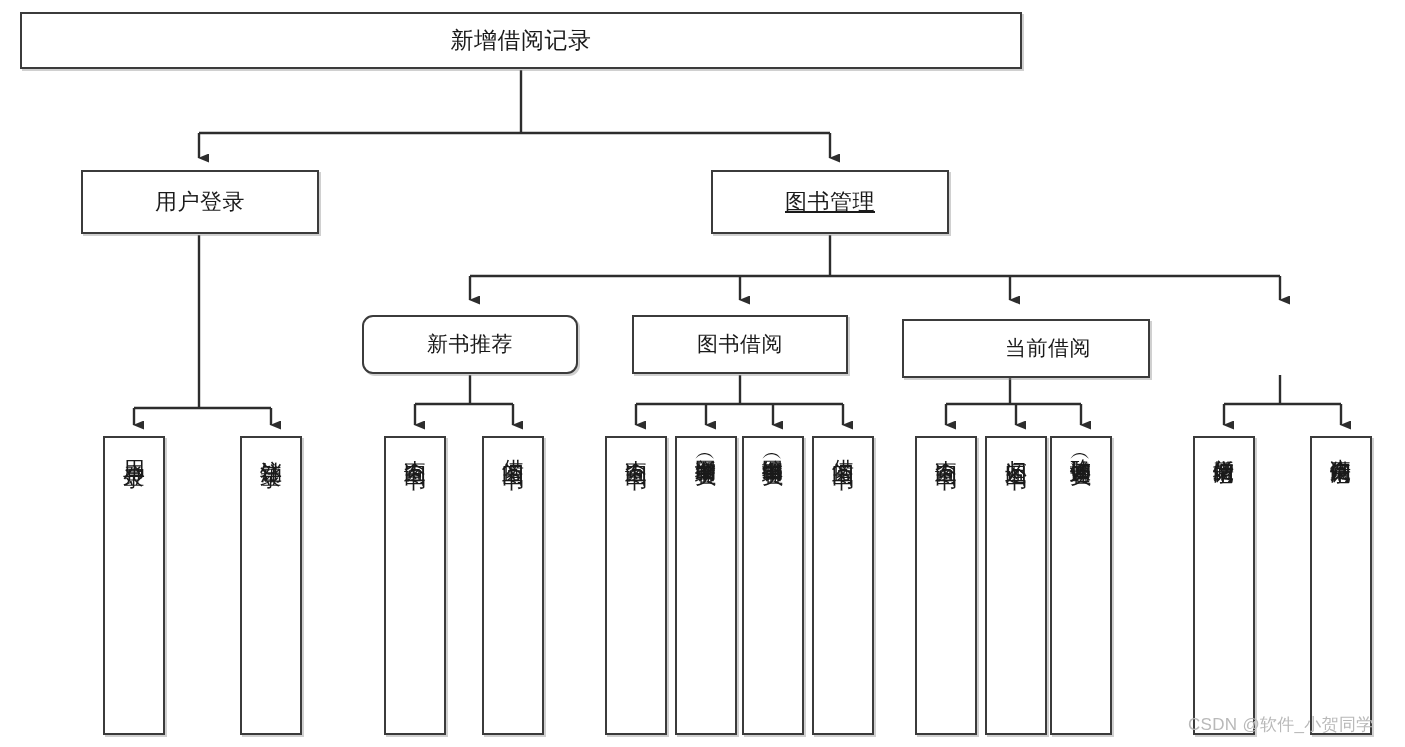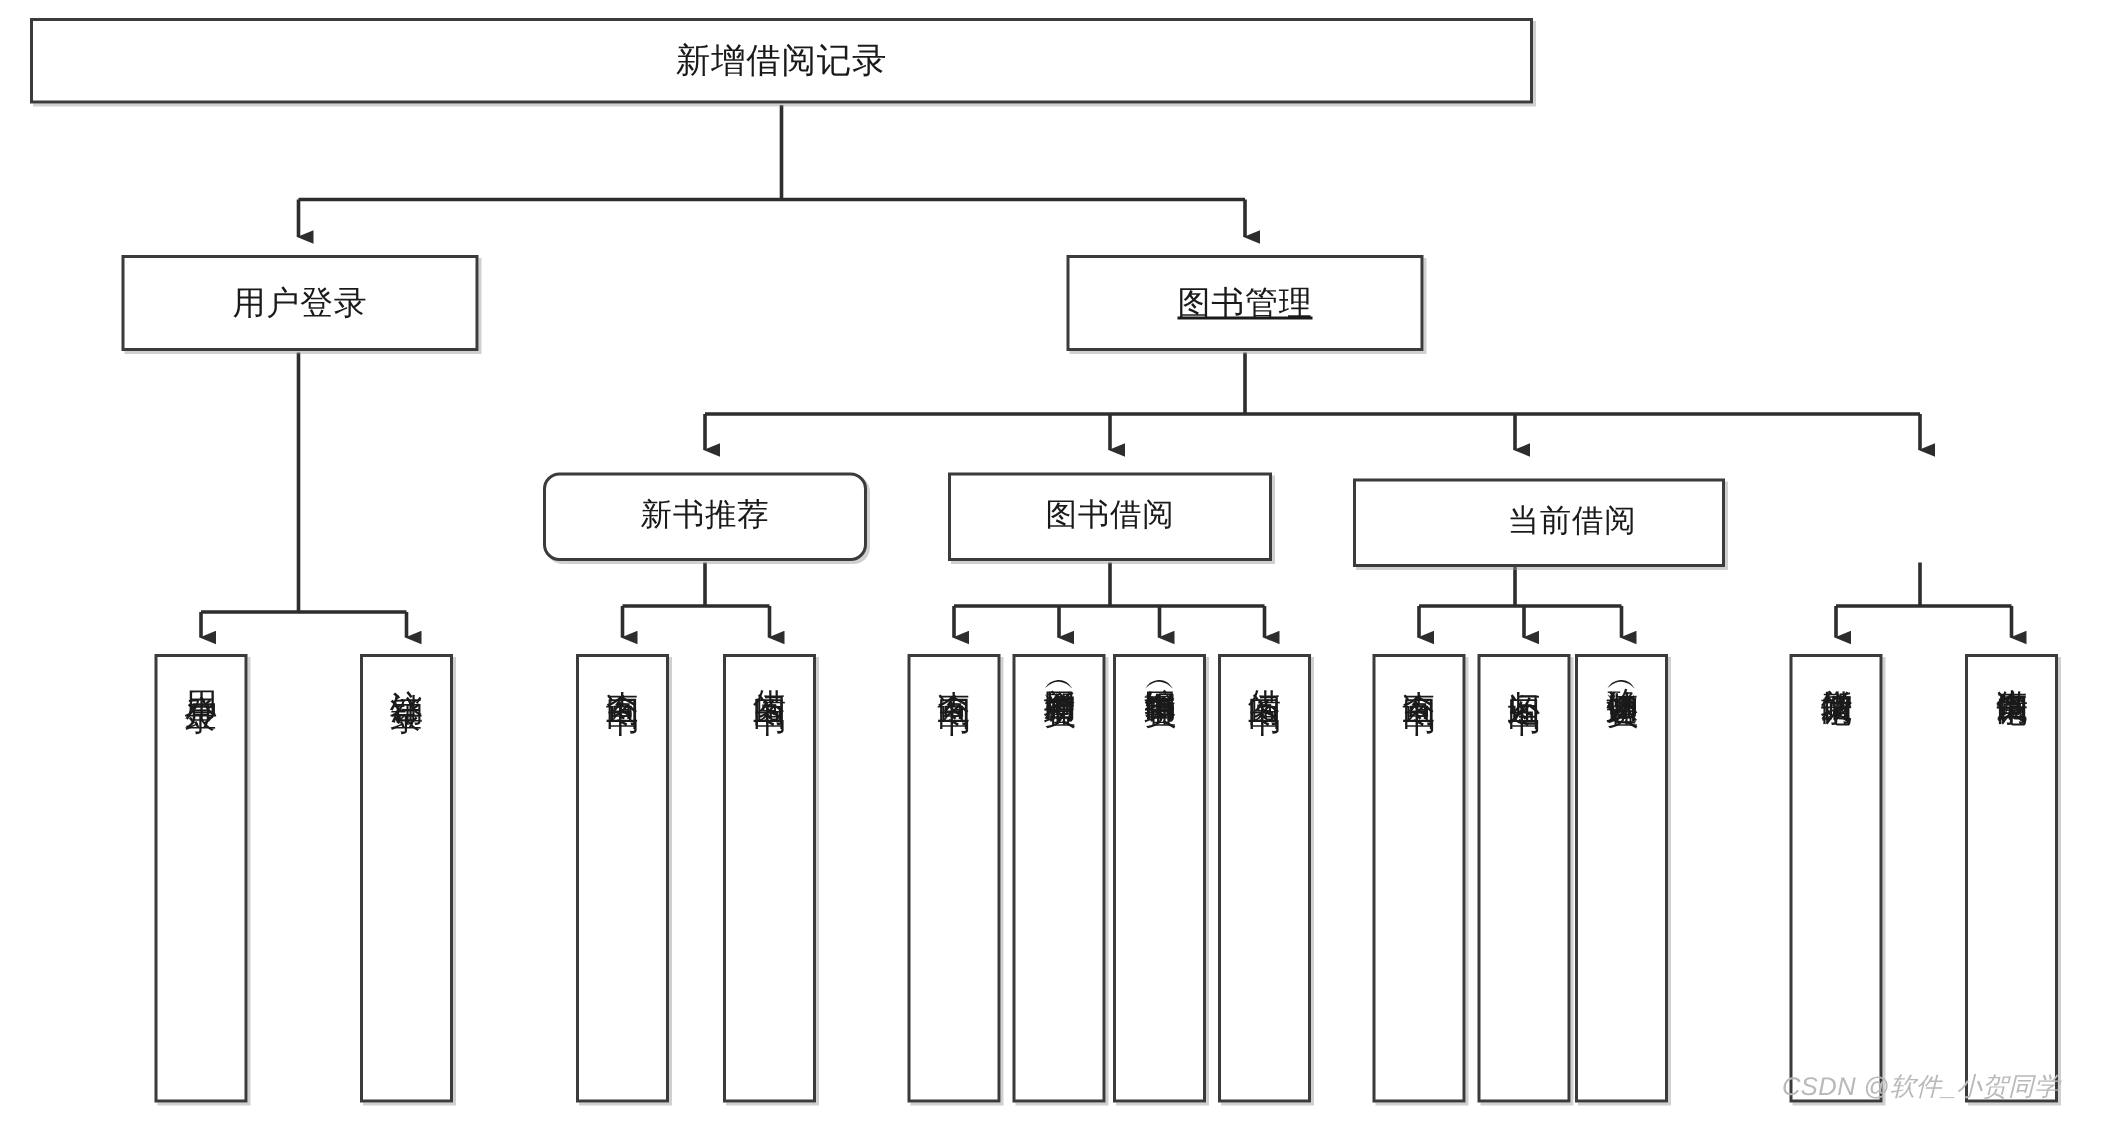--- a/index.html
+++ b/index.html
@@ -65,21 +65,20 @@
     letter-spacing: 1px;
   }
   .watermark {
     position: absolute;
     left: 1188px;
     top: 713px;
     font-size: 17px;
     color: #b9b9b9;
     white-space: nowrap;
     letter-spacing: 0.3px;
-    font-style: italic;
   }
 </style>
 </head>
 <body>
 
 <div id="canvas">
 
   <svg id="edges" viewBox="0 0 1405 747">
     <defs>
       <marker id="arrow" markerWidth="10" markerHeight="12" refX="4.5" refY="10" orient="auto" markerUnits="userSpaceOnUse">

